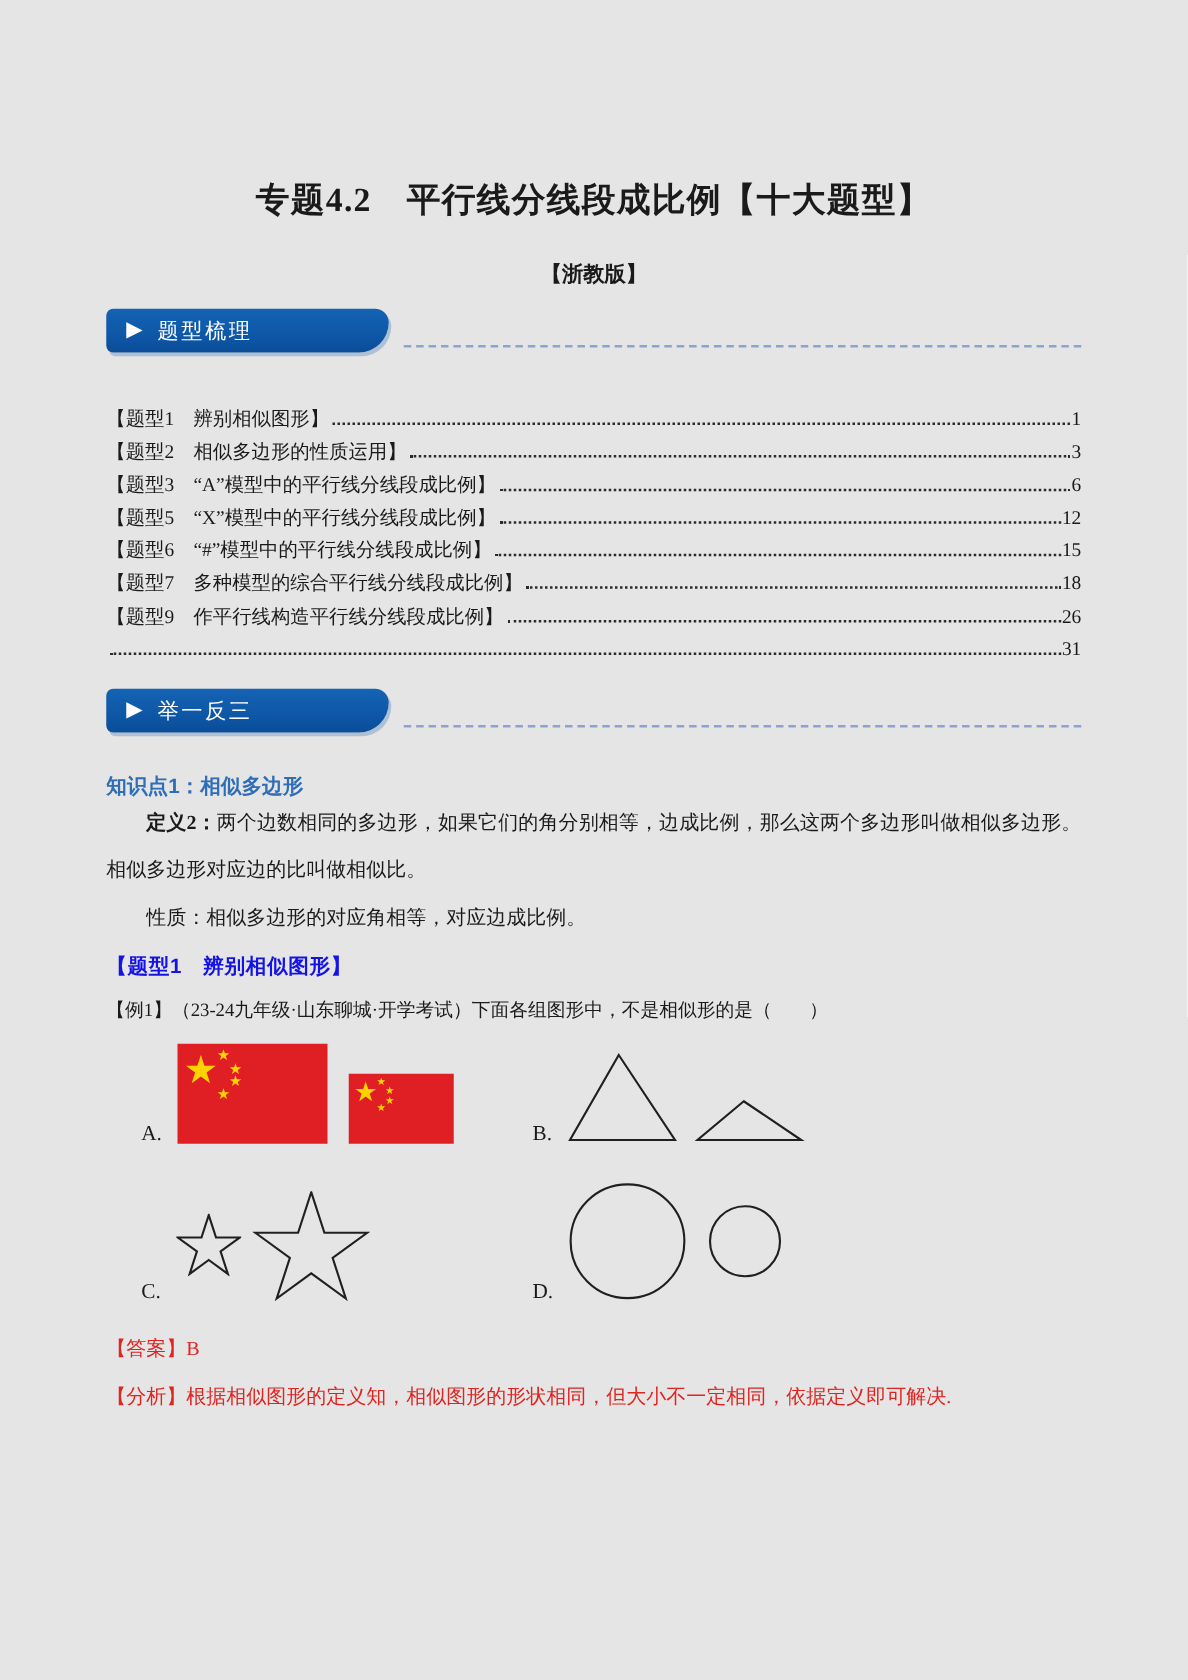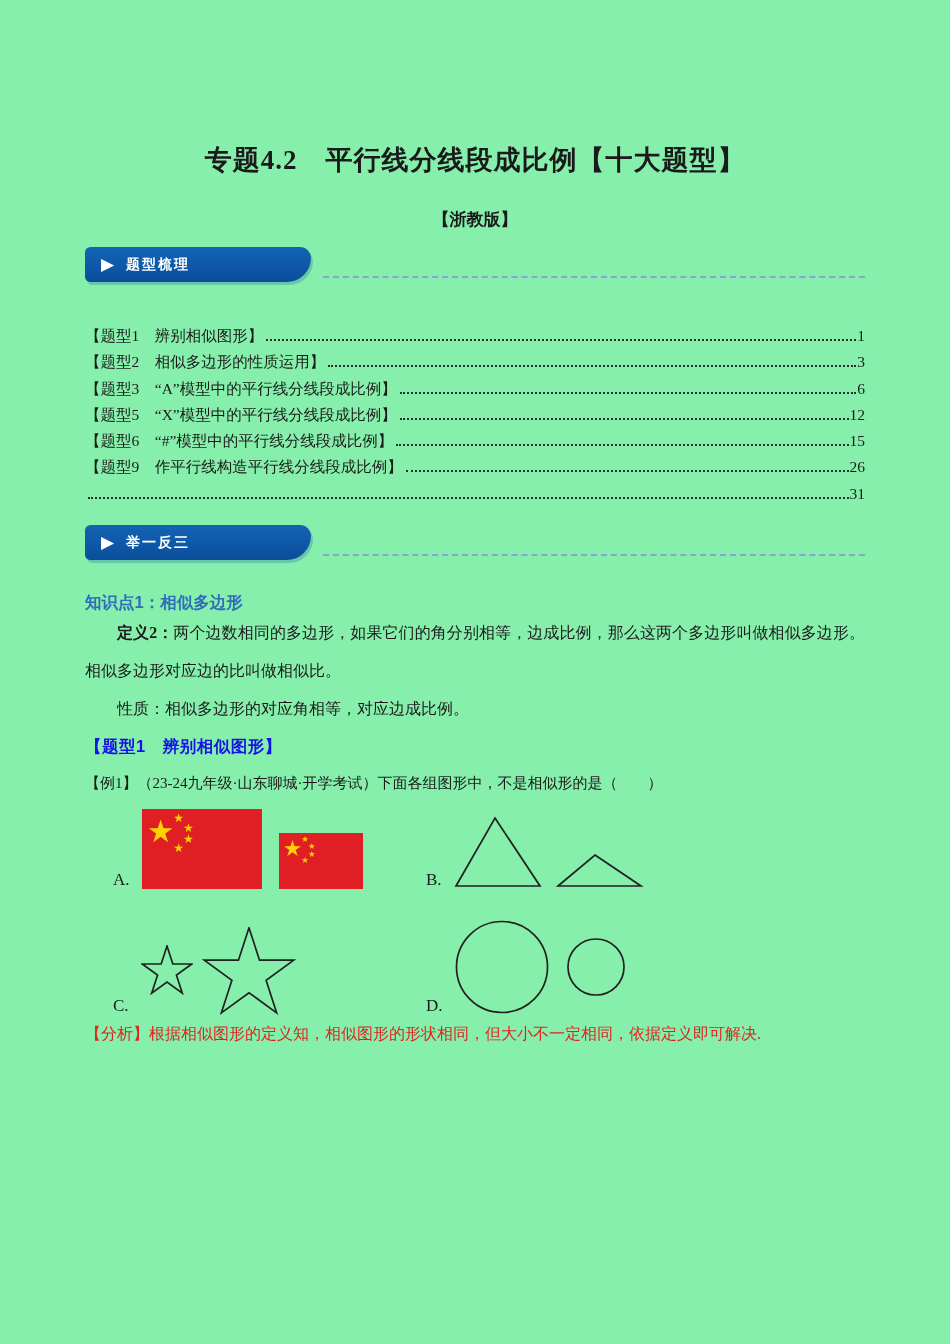--- a/index.html
+++ b/index.html
@@ -1,21 +1,21 @@
 <!DOCTYPE html>
 <html><head>
 <meta charset="utf-8">
 <style>
   * { margin:0; padding:0; box-sizing:border-box; }
   html,body { background:#ffffff; }
   .page {
     position:relative;
     width:950px; height:1344px;
     margin:0 auto;
-    background:#86efac;
+    background:#e5e5e5;
     font-family:"Liberation Serif","DejaVu Serif",serif;
     color:#1a1a1a;
     overflow:hidden;
   }
   .content { padding:0 85px; }
 
   
   .doc-title {
     margin-top:142px;
     text-align:center;
@@ -41,21 +41,21 @@
     border-radius:6px 12px 26px 6px;
     box-shadow:2px 3px 0 rgba(13,85,164,0.25);
     display:flex; align-items:center;
     padding-left:16px; gap:12px;
   }
   .banner .tri {
     color:#ffffff; font-size:17px; line-height:1;
     font-family:"DejaVu Sans",sans-serif;
   }
   .banner .banner-label {
-    color:#ffffff; font-size:14px; font-weight:700;
+    color:#ffffff; font-size:17px; font-weight:400;
     font-family:"Liberation Sans","DejaVu Sans",sans-serif;
     letter-spacing:2px;
   }
   .banner-dash {
     position:absolute; left:238px; right:0; bottom:6px;
     border-bottom:2px dashed #8ba3cf;
   }
 
   
   .toc { margin-top:39px; }
@@ -176,20 +176,25 @@
         </div>
       <div class="toc-row">
           <span class="toc-label">【题型5　“X”模型中的平行线分线段成比例】</span>
           <span class="toc-dots"></span>
           <span class="toc-page">12</span>
         </div>
       <div class="toc-row">
           <span class="toc-label">【题型6　“#”模型中的平行线分线段成比例】</span>
           <span class="toc-dots"></span>
           <span class="toc-page">15</span>
+        </div>
+      <div class="toc-row">
+          <span class="toc-label">【题型7　多种模型的综合平行线分线段成比例】</span>
+          <span class="toc-dots"></span>
+          <span class="toc-page">18</span>
         </div>
       <div class="toc-row">
           <span class="toc-label">【题型9　作平行线构造平行线分线段成比例】</span>
           <span class="toc-dots"></span>
           <span class="toc-page">26</span>
         </div>
       <div class="toc-row">
           <span class="toc-dots"></span>
           <span class="toc-page">31</span>
         </div>
@@ -264,17 +269,18 @@
         <span class="opt-label">D.</span>
         <div class="figure fig-svg" aria-label="large-and-small-circles">
           <svg width="172" height="96" viewBox="0 0 172 96">
             <circle class="shape" cx="47" cy="48" r="45.5" vector-effect="non-scaling-stroke"></circle>
             <circle class="shape" cx="141" cy="48" r="28" vector-effect="non-scaling-stroke"></circle>
           </svg>
         </div>
       </div>
     </div>
 
+    <p class="red-par answer-par"><span>【答案】</span><span>B</span></p>
 
     <p class="red-par"><span>【分析】</span><span>根据相似图形的定义知，相似图形的形状相同，但大小不一定相同，依据定义即可解决.</span></p>
 
   </div>
 </div>
 
 </body></html>

